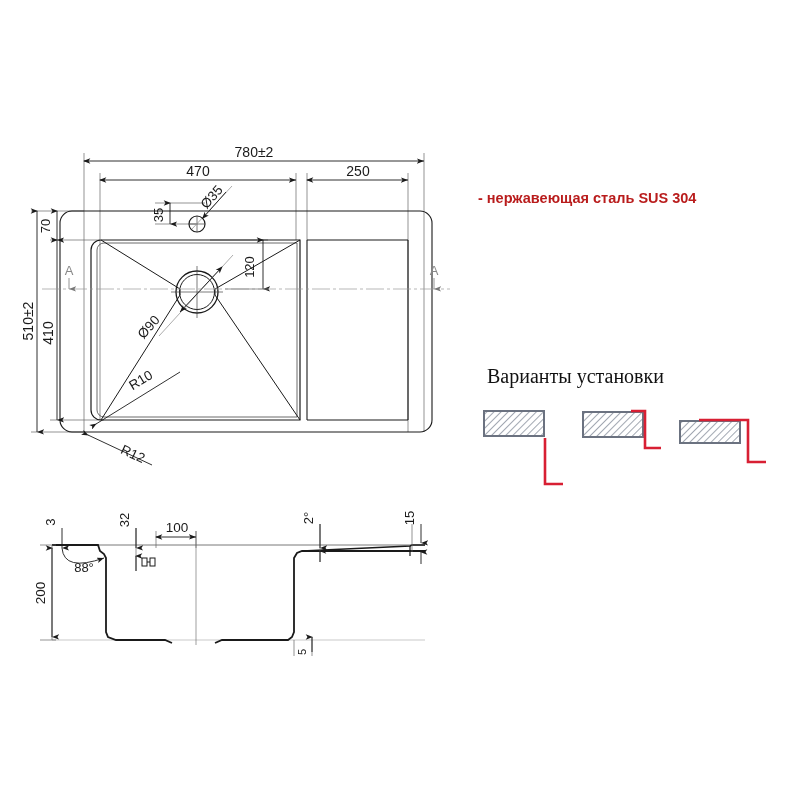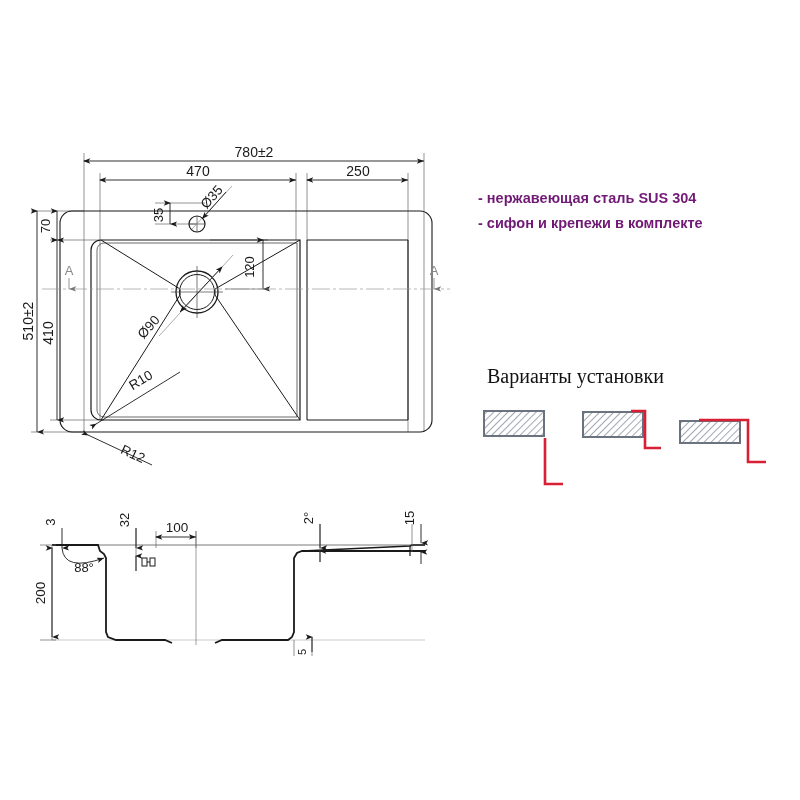--- a/index.html
+++ b/index.html
@@ -1,20 +1,20 @@
 <!DOCTYPE html>
 <html><head>
 <meta charset="utf-8">
 <style>
   html,body{margin:0;padding:0;background:#ffffff;}
   body{width:800px;height:800px;font-family:"Liberation Sans", sans-serif;overflow:hidden;}
   #root{position:relative;width:800px;height:656px;background:#fff;}
   svg{display:block;}
   .spec-list{position:absolute;left:478px;top:186px;width:300px;}
-  .spec-line{font-family:"Liberation Sans", sans-serif;font-size:14.5px;font-weight:700;color:#701a75;line-height:25px;white-space:nowrap;}
+  .spec-line{font-family:"Liberation Sans", sans-serif;font-size:14.5px;font-weight:700;color:#b91c1c;line-height:25px;white-space:nowrap;}
   .variants-title{position:absolute;left:487px;top:365px;font-family:"Liberation Serif", serif;font-size:20px;color:#111;white-space:nowrap;}
 </style>
 </head>
 <body>
 
 <div id="root">
 
   <svg width="800" height="800" viewBox="0 0 800 800">
     <defs>
       <marker id="arrR" markerWidth="9" markerHeight="9" refX="8" refY="3" orient="auto" markerUnits="strokeWidth">
@@ -251,18 +251,17 @@
 
       <g>
         <rect x="680" y="421" width="60" height="22" fill="url(#hatch)" stroke="#6b7280" stroke-width="2"></rect>
         <path d="M699,420 L748,420 L748,462 L766,462" fill="none" stroke="#d81f33" stroke-width="2.6"></path>
       </g>
     </g>
   </svg>
 
   <div class="spec-list">
     <div class="spec-line">- нержавеющая сталь SUS 304</div>
-    <div class="spec-line">- сифон и крепежи в комплекте</div>
   </div>
 
   <div class="variants-title">Варианты установки</div>
 
 </div>
 
 </body></html>

